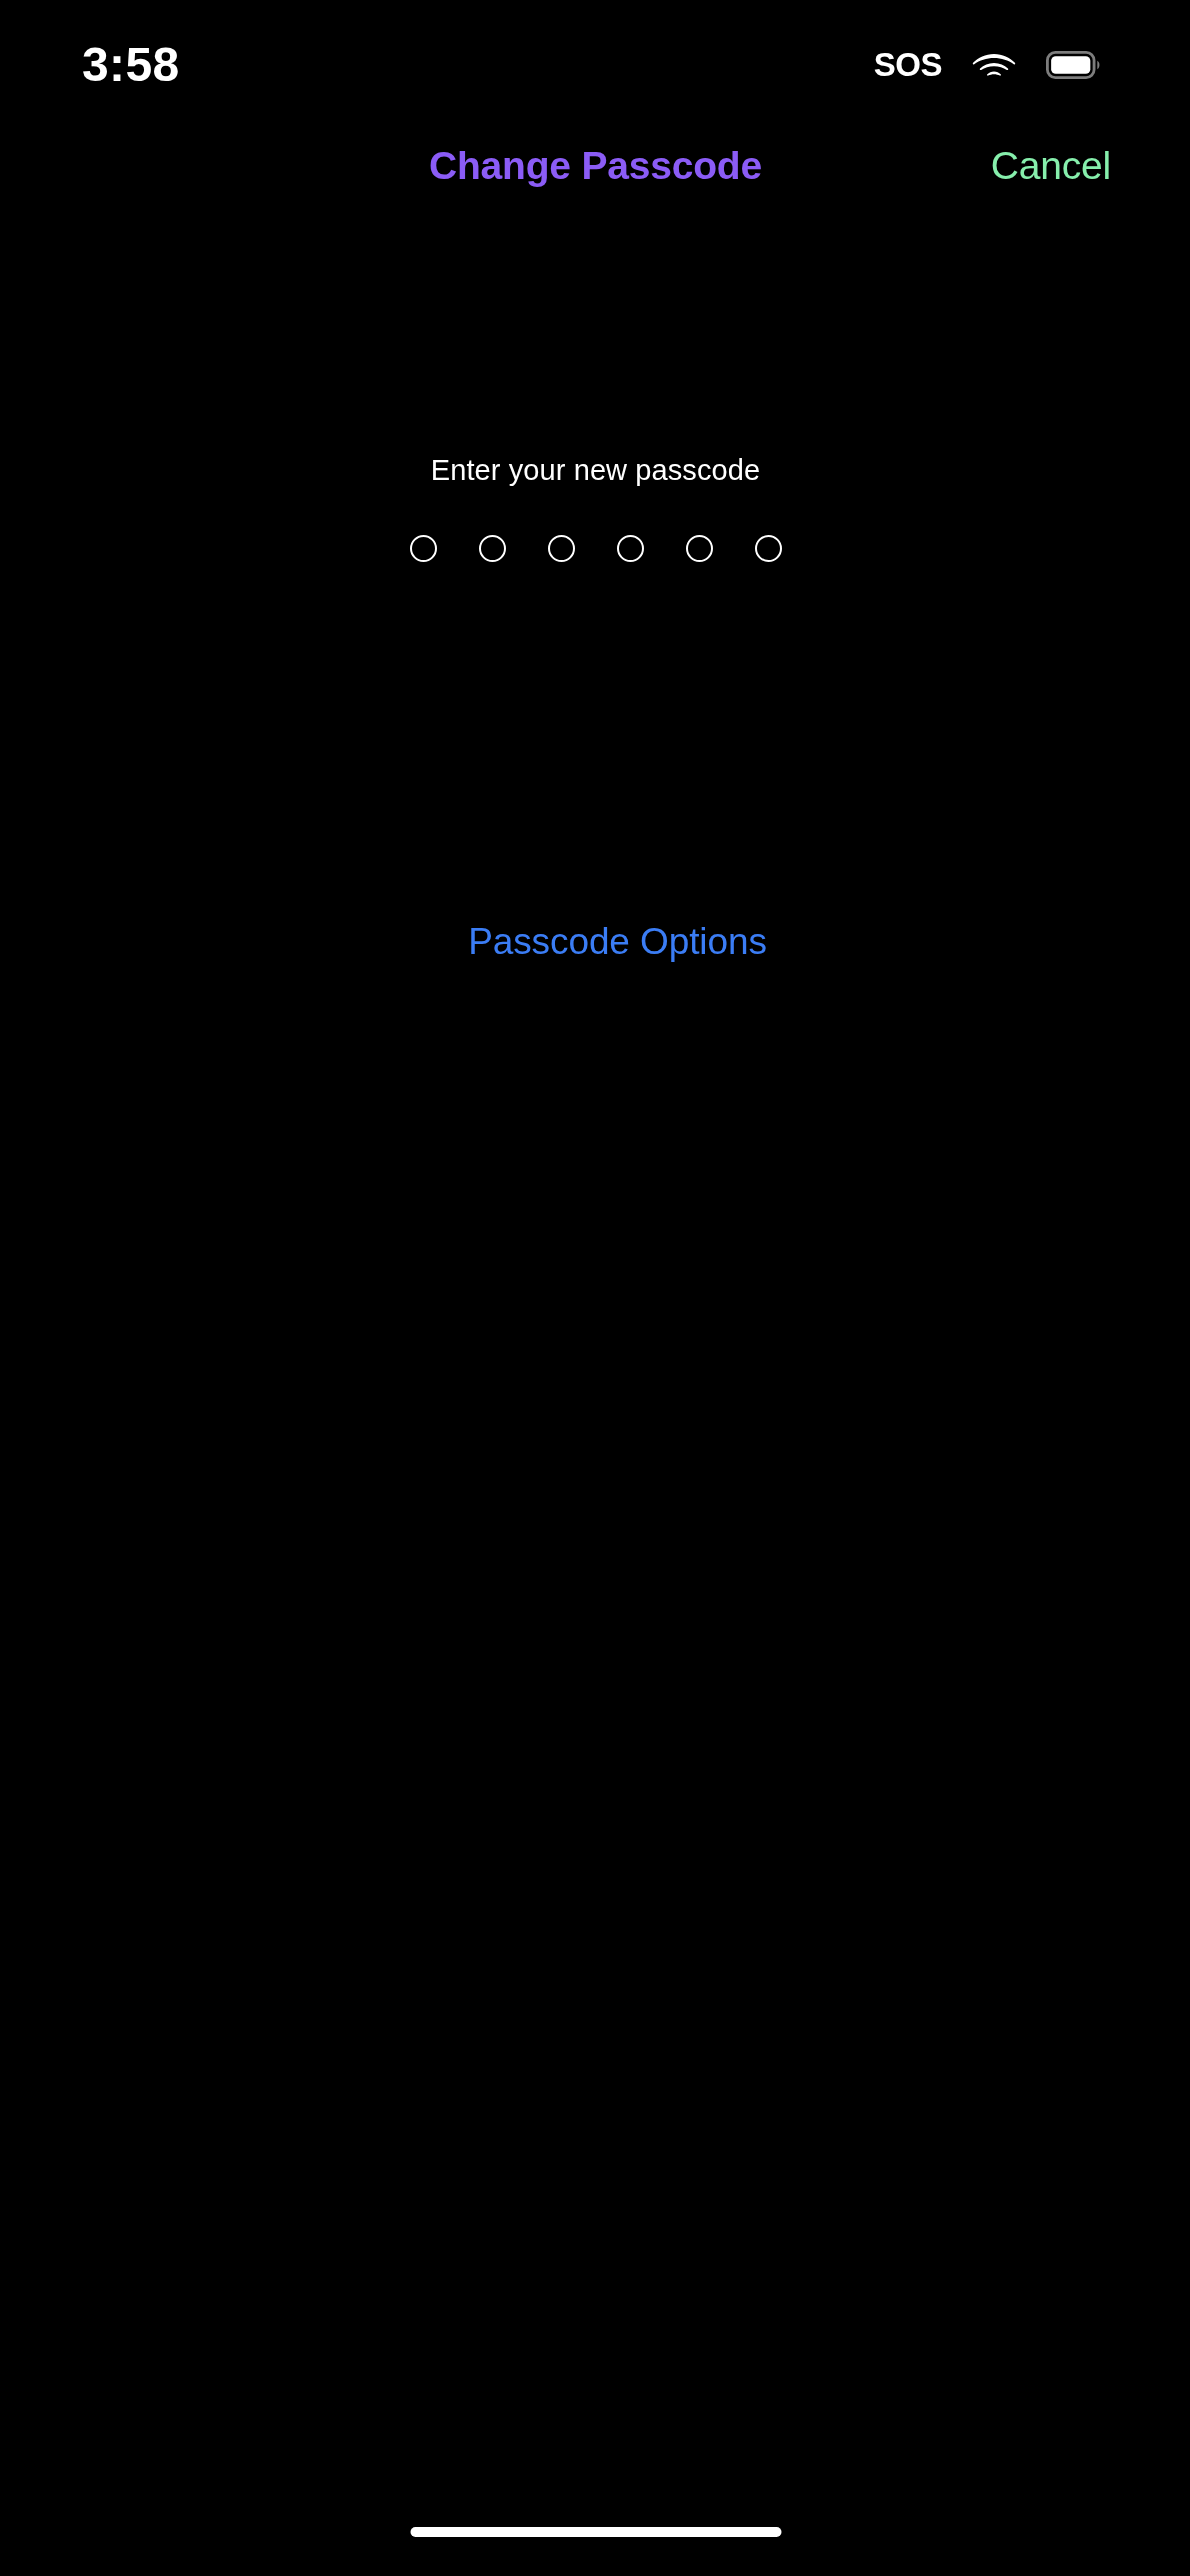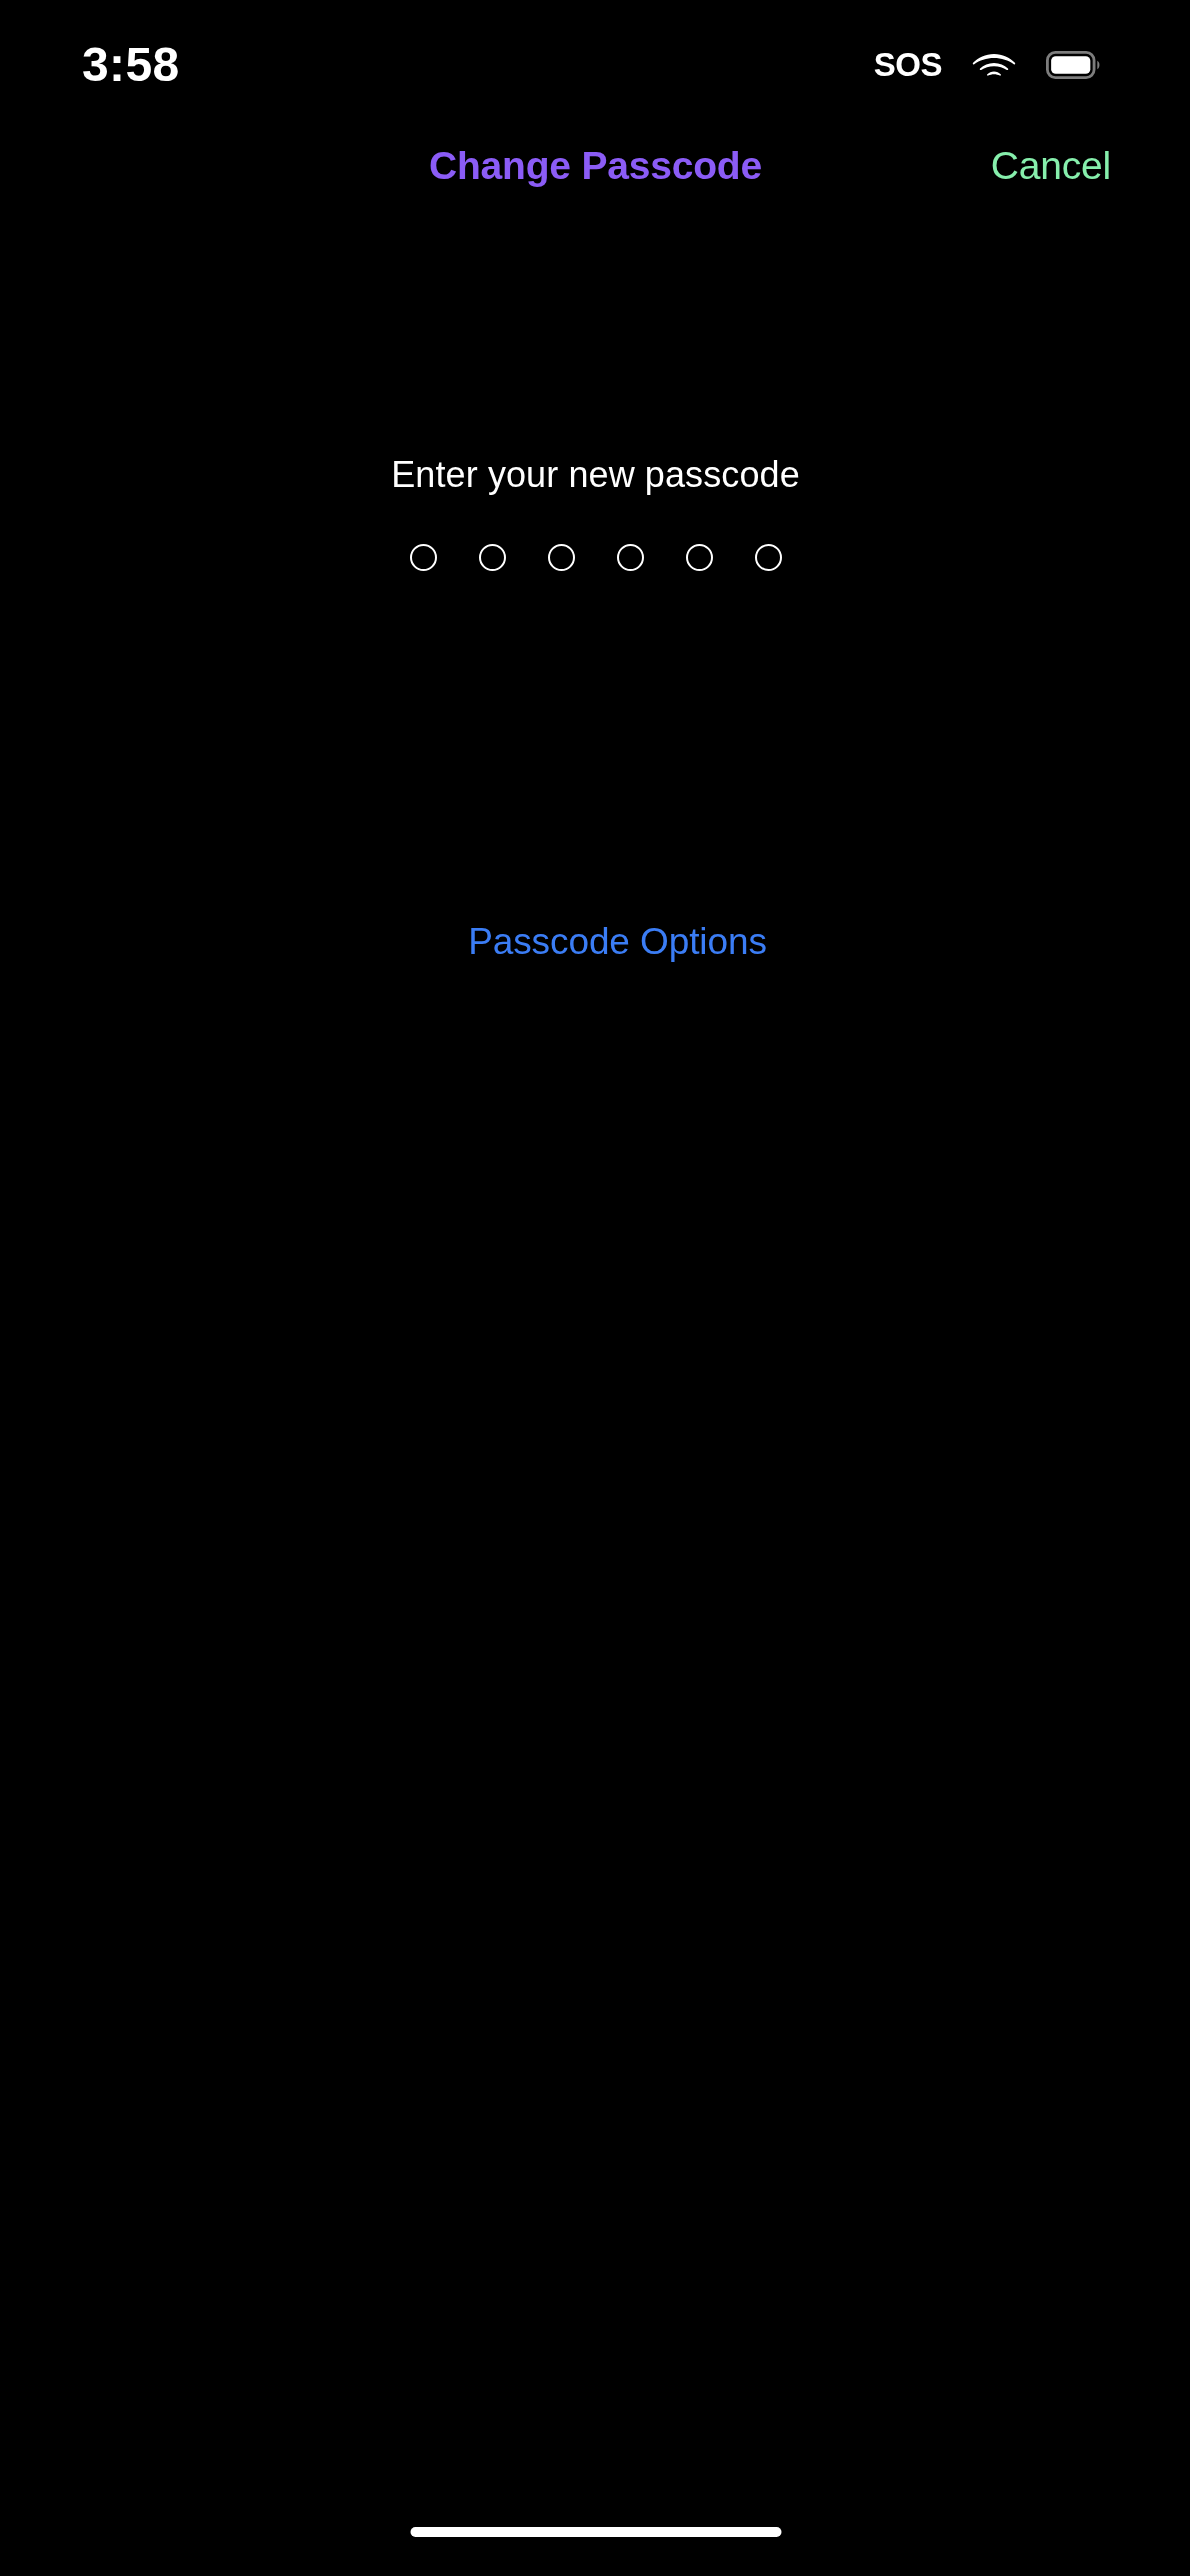--- a/index.html
+++ b/index.html
@@ -101,21 +101,21 @@
     position:absolute;
     left:0;
     top:454px;
     width:1191px;
     display:flex;
     flex-direction:column;
     align-items:center;
   }
 
   .passcode-prompt {
-    font-size:36px;
+    font-size:29px;
     font-weight:400;
     color:#ffffff;
     letter-spacing:0.1px;
     text-align:center;
   }
 
   .dots-row {
     margin-top:48px;
     display:flex;
     align-items:center;

